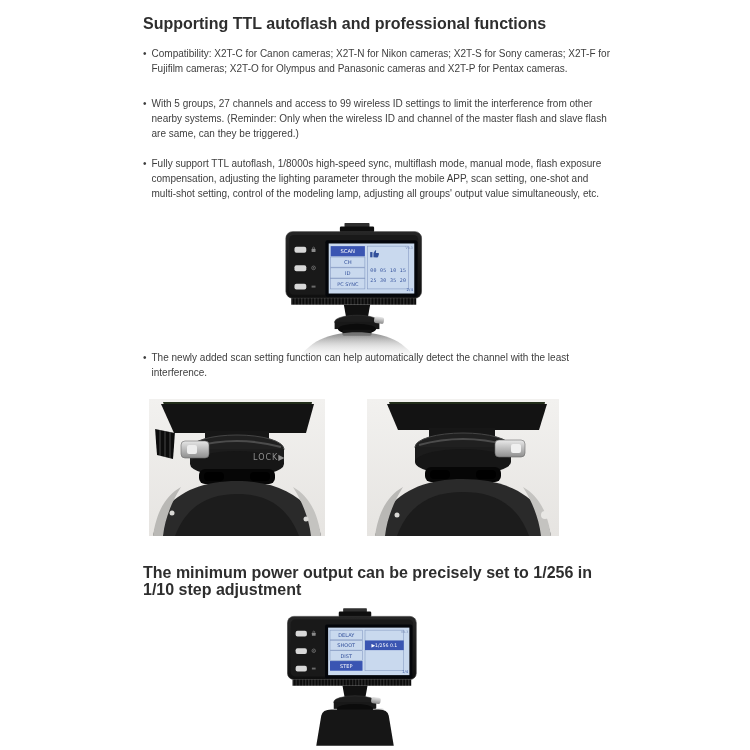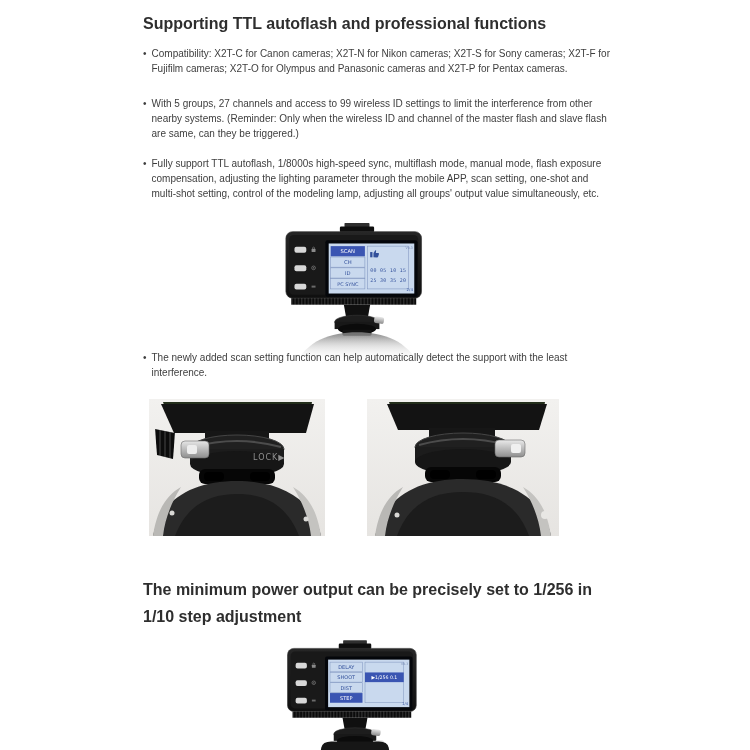--- a/index.html
+++ b/index.html
@@ -14,21 +14,21 @@
   .b .dot{flex:0 0 auto;}
   .b2{margin-top:20px;}
   .b3{margin-top:15px;}
   .fig1{position:relative;margin:22px 0 0 0;width:487px;height:145px;display:flex;justify-content:center;}
   .fig1 svg{transform:translateX(-30px);}
   .fig1::after{content:"";position:absolute;left:0;right:0;bottom:-4px;height:36px;z-index:1;
     background:linear-gradient(to bottom,rgba(255,255,255,0),#ffffff 82%);pointer-events:none;}
   .note{position:relative;z-index:2;margin-top:-18px;}
   .h-quick{margin-top:6px;}
   .duo{display:flex;gap:42px;margin:19px 0 0 6px;}
-  .h-power{margin-top:40px;max-width:472px;line-height:27px;}
+  .h-power{margin-top:28px;max-width:472px;line-height:17px;}
   .fig2{margin:10px 0 0 0;width:487px;display:flex;justify-content:center;}
   .fig2 svg{transform:translateX(-32px);}
   svg text{font-family:"DejaVu Sans",sans-serif;}
   svg text.mono{font-family:"DejaVu Sans Mono",monospace;}
 </style>
 </head>
 <body>
 
 <div class="page">
 
@@ -120,21 +120,21 @@
         <rect x="146" y="142" width="15" height="10" rx="3" fill="url(#aSilver)" transform="rotate(8 150 147)"></rect>
         <ellipse cx="120" cy="161" rx="29" ry="8" fill="#0b0b0b"></ellipse>
         <rect x="98" y="162" width="44" height="9" rx="2" fill="#131313"></rect>
       </g>
       <path d="M24,218 C44,178 80,166 120,166 C160,166 196,178 216,218 L216,220 L24,220 Z" fill="url(#aCam)"></path>
     </svg>
   </figure>
 
   <div class="b note">
     <span class="dot">•</span>
-    <span>The newly added scan setting function can help automatically detect the support with the least interference.</span>
+    <span>The newly added scan setting function can help automatically detect the channel with the least interference.</span>
   </div>
 
 
   <div class="duo">
 
     <svg width="176" height="137" viewBox="0 0 176 137">
       <defs>
         <linearGradient id="lBg" x1="0" y1="0" x2="0" y2="1">
           <stop offset="0" stop-color="#f2f1ef"></stop>
             <stop offset="1" stop-color="#e6e4e1"></stop>

